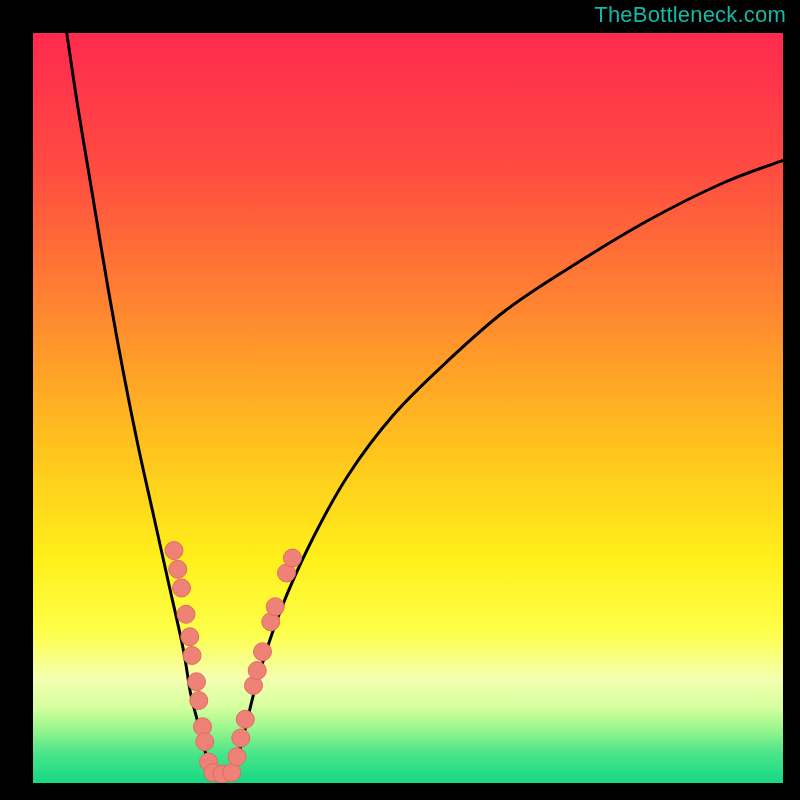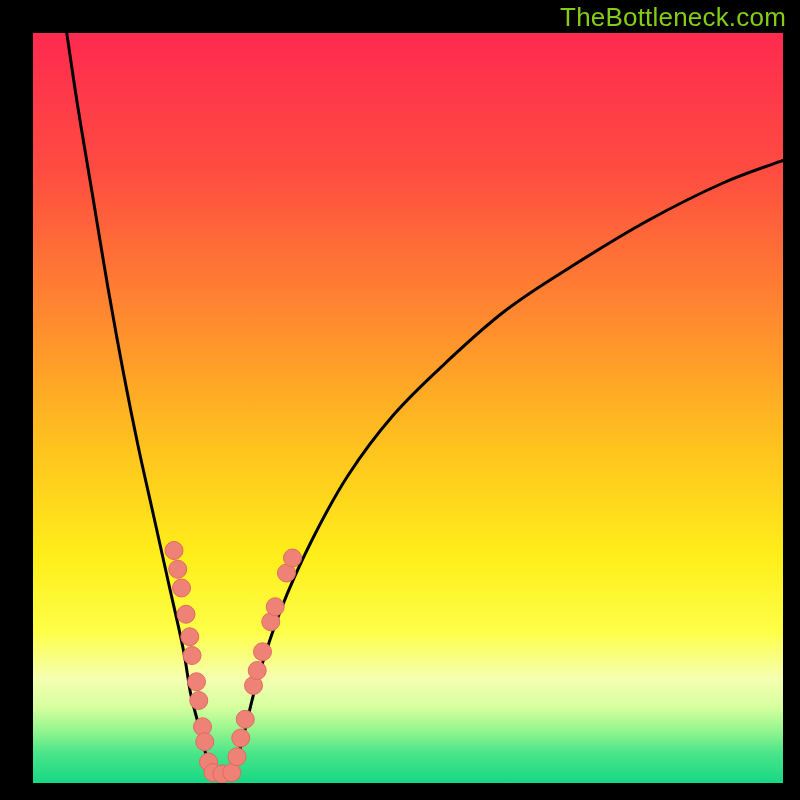--- a/index.html
+++ b/index.html
@@ -22,22 +22,22 @@
   .plot-area {
     position: absolute;
     box-sizing: border-box;
   }
   .gradient {
     position: absolute;
     inset: 0;
   }
   .watermark {
     position: absolute;
-    color: #84cc16;
-    font-size: 26px;
+    color: #14b8a6;
+    font-size: 22px;
     font-weight: 400;
     letter-spacing: 0.2px;
   }
   svg.curves {
     position: absolute;
     inset: 0;
   }
 </style>
 </head>
 <body>

